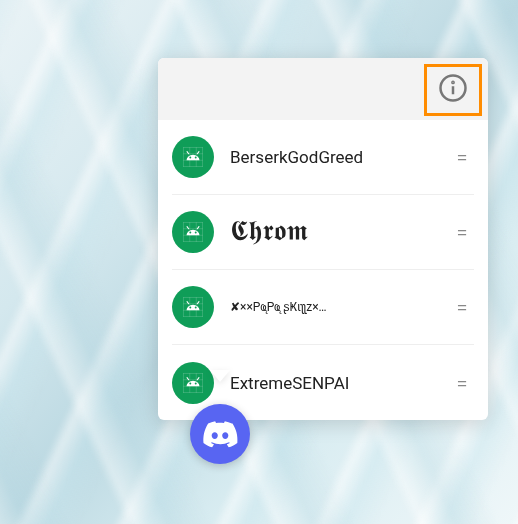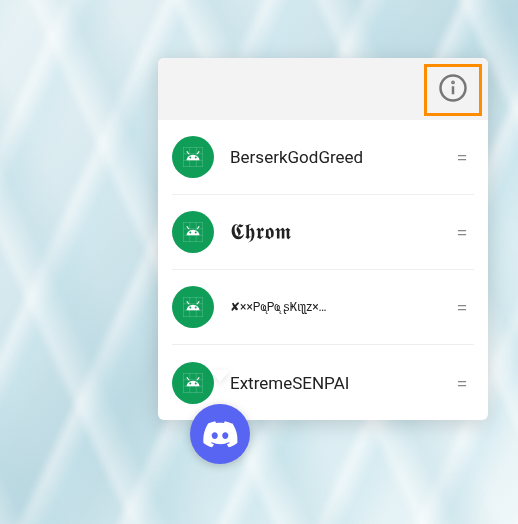--- a/index.html
+++ b/index.html
@@ -67,21 +67,21 @@
   .avatar svg { width: 26px; height: 26px; }
   .username {
     flex: 1;
     padding: 0 16px;
     font-size: 17px;
     color: #222;
     white-space: nowrap;
     overflow: hidden;
     text-overflow: ellipsis;
   }
-  .row:nth-child(2) .username { font-family: "Old English Text MT", "UnifrakturMaguntia", serif; font-size: 22px; }
+  .row:nth-child(2) .username { font-family: "Old English Text MT", "UnifrakturMaguntia", serif; font-size: 28px; }
   .row:nth-child(3) .username { font-size: 12px; }
   .drag {
     width: 24px; text-align: center;
     color: #888; font-size: 20px; font-weight: 300;
     flex-shrink: 0;
   }
   .popup-tail {
     position: absolute;
     left: 210px; top: 370px;
     width: 0; height: 0;

